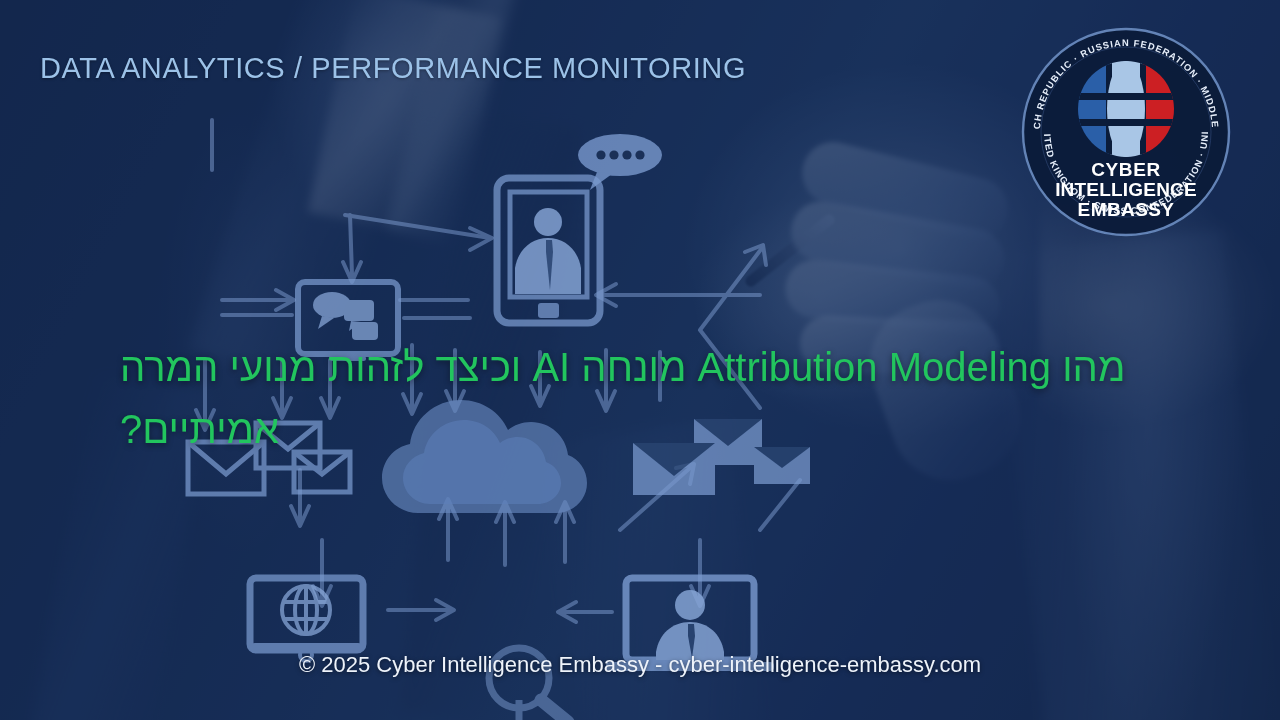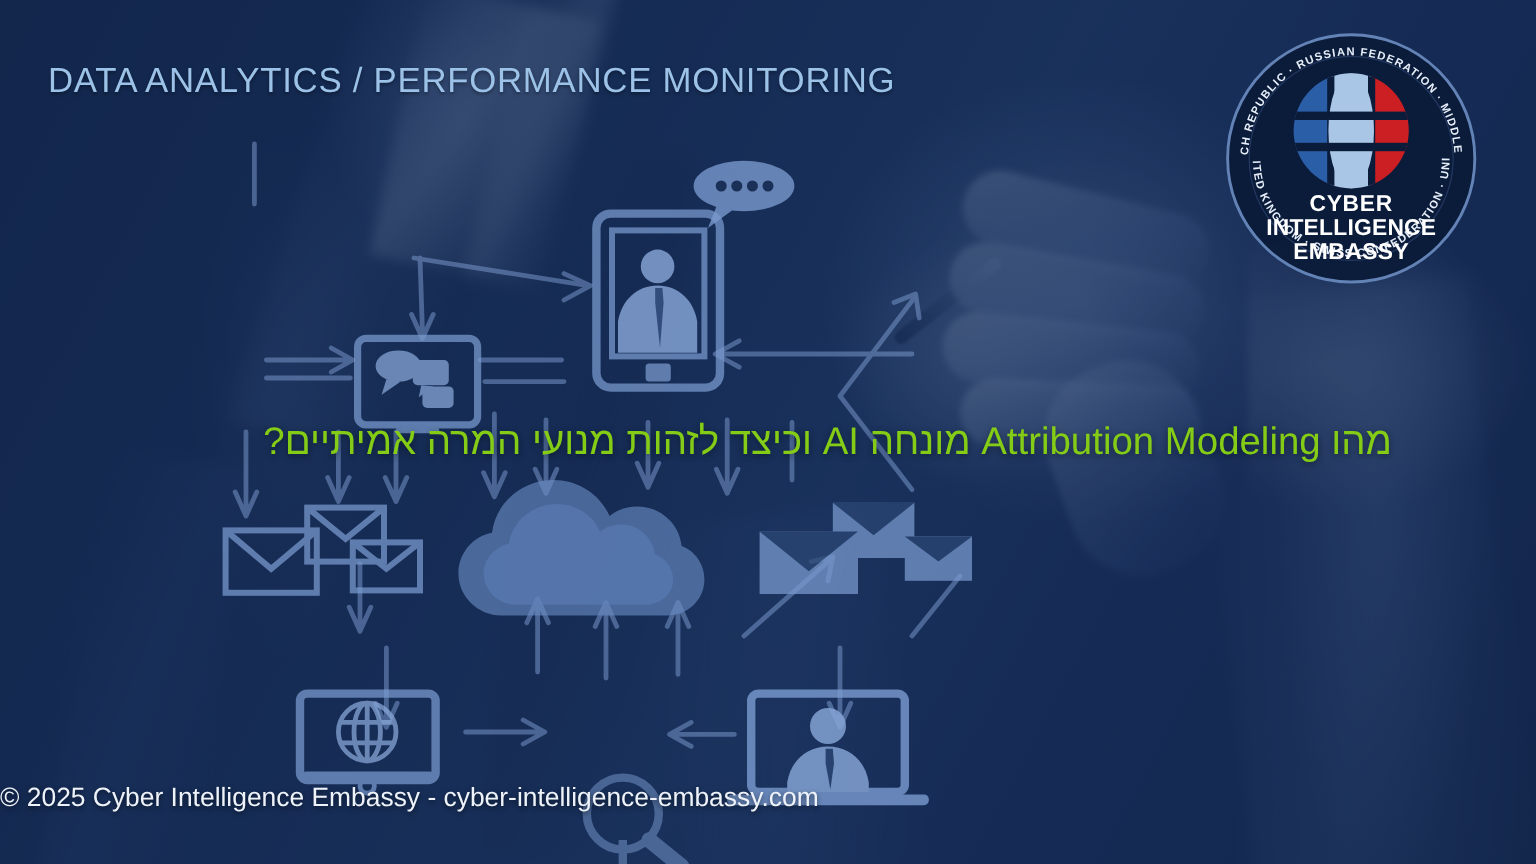--- a/index.html
+++ b/index.html
@@ -93,32 +93,32 @@
     position: absolute; left: 40px; top: 52px;
     font-size: 29px; letter-spacing: 0.6px;
     color: #9cc2e8;
     text-shadow: 0 1px 3px rgba(0,0,0,0.35);
     white-space: nowrap;
   }
 
   
   .headline {
     position: absolute; left: 120px; top: 336px; width: 1040px;
-    direction: rtl; text-align: right;
-    color: #84cc16;
-    font-size: 32px;
+    direction: rtl; text-align: left;
+    color: #22c55e;
+    font-size: 40px;
     line-height: 62px;
     font-weight: 400;
     text-shadow: 0 2px 6px rgba(0,0,0,0.45);
   }
 
   
   .footer {
     position: absolute; left: 0; right: 0; top: 652px;
-    text-align: left;
+    text-align: center;
     color: #eef3fa;
     font-size: 22px;
     text-shadow: 0 1px 4px rgba(0,0,0,0.55);
   }
 
   
   .seal {
     position: absolute; left: 1018px; top: 24px;
     width: 216px; height: 216px;
   }

